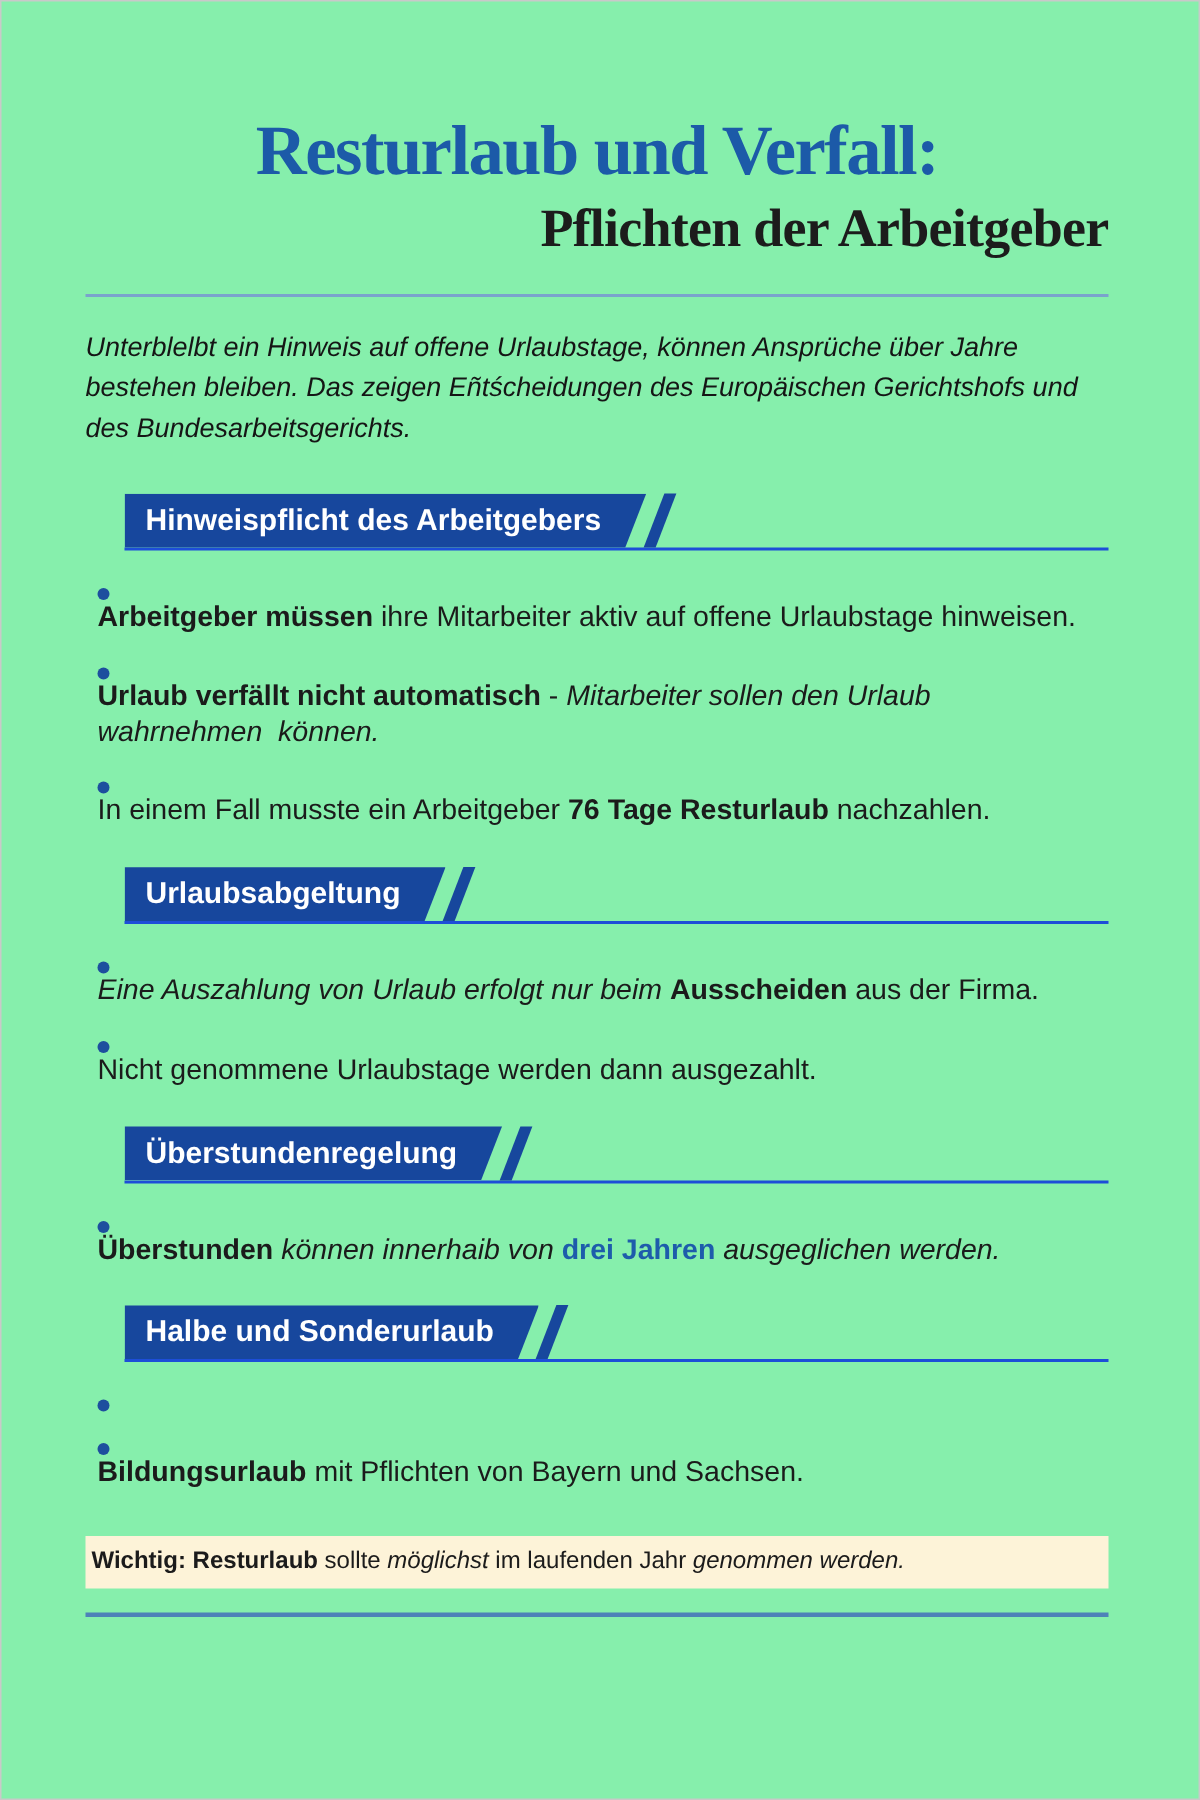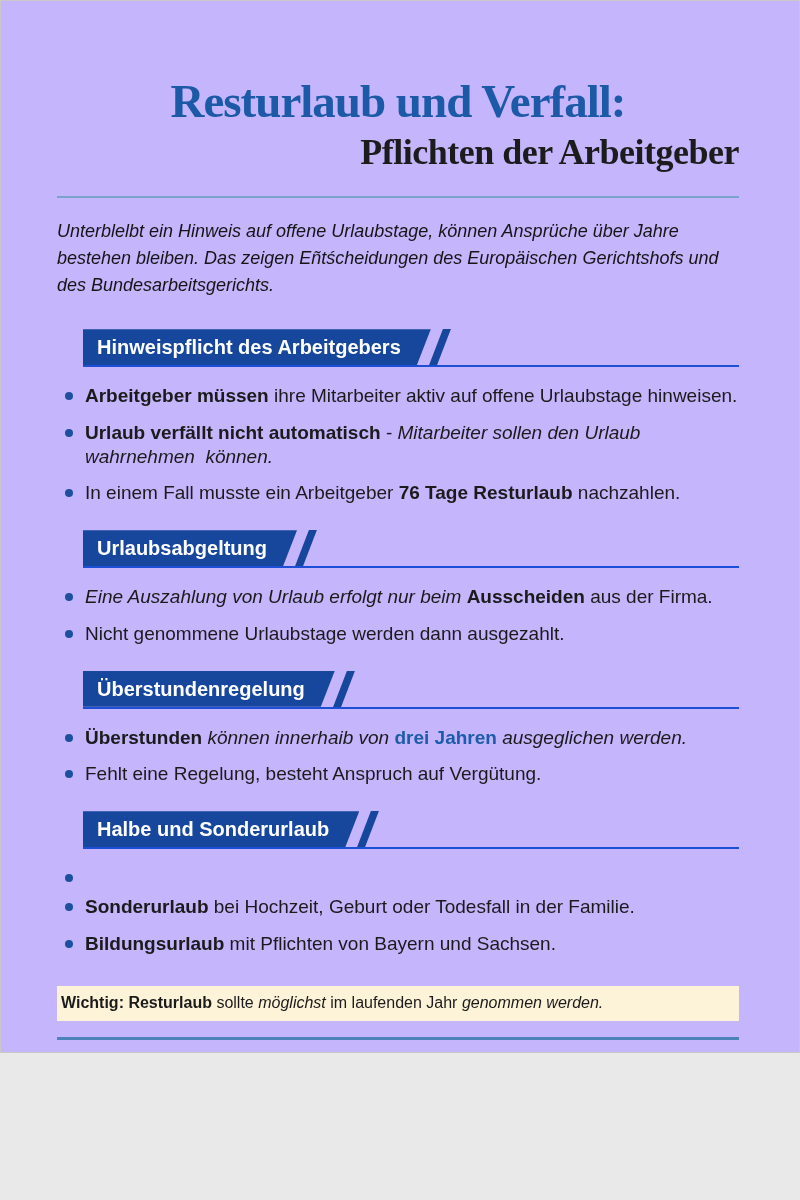--- a/index.html
+++ b/index.html
@@ -1,20 +1,20 @@
 <!DOCTYPE html>
 <html lang="de"><head>
 <meta charset="utf-8">
 <style>
   html,body { margin:0; padding:0; background:#e9e9e9; }
   .page {
     position:relative;
-    width:800px; height:1053px;
+    width:800px; height:1200px;
     margin:0 auto;
-    background:#c4b5fd;
+    background:#86efac;
     border:1px solid #c9c9c9;
     box-sizing:border-box;
     overflow:hidden;
     font-family:"Liberation Sans", sans-serif;
     color:#1b1b1b;
   }
   .inner { padding:0 60px 0 56px; }
 
   .title {
     margin-top:76px;
@@ -83,20 +83,21 @@
     transform:skewX(-21deg);
   }
 
   .bullets { margin:17px 0 0 8px; }
   .bullet {
     display:flex;
     align-items:flex-start;
     margin-bottom:13px;
     font-size:19px;
     line-height:1.25;
+    flex-direction:column;
   }
   .dot {
     flex:0 0 auto;
     width:8px; height:8px;
     border-radius:50%;
     background:#1d4f9e;
     margin:8px 12px 0 0;
   }
   .seg-b  { font-weight:bold; }
   .seg-i  { font-style:italic; }
@@ -177,40 +178,32 @@
             <div class="banner-wrap">
               <div class="banner">Überstundenregelung</div>
               <div class="banner-stripe"></div>
             </div>
           </div>
           <div class="bullets">
             <div class="bullet">
               <span class="dot"></span>
               <span><span class="seg-b">Überstunden</span><span class="seg-i"> können innerhaib von </span><span class="seg-bb">drei Jahren</span><span class="seg-i"> ausgeglichen werden.</span></span>
             </div>
-            <div class="bullet">
-              <span class="dot"></span>
-              <span><span>Fehlt eine Regelung, besteht Anspruch auf Vergütung.</span></span>
-            </div>
           </div>
         </div>
         <div class="section">
           <div class="section-head">
             <div class="banner-wrap">
               <div class="banner">Halbe und Sonderurlaub</div>
               <div class="banner-stripe"></div>
             </div>
           </div>
           <div class="bullets">
             <div class="bullet">
               <span class="dot"></span>
-            </div>
-            <div class="bullet">
-              <span class="dot"></span>
-              <span><span class="seg-b">Sonderurlaub</span><span> bei Hochzeit, Geburt oder Todesfall in der Familie.</span></span>
             </div>
             <div class="bullet">
               <span class="dot"></span>
               <span><span class="seg-b">Bildungsurlaub</span><span> mit Pflichten von Bayern und Sachsen.</span></span>
             </div>
           </div>
         </div>
       </div>
 
     <div class="footer">

